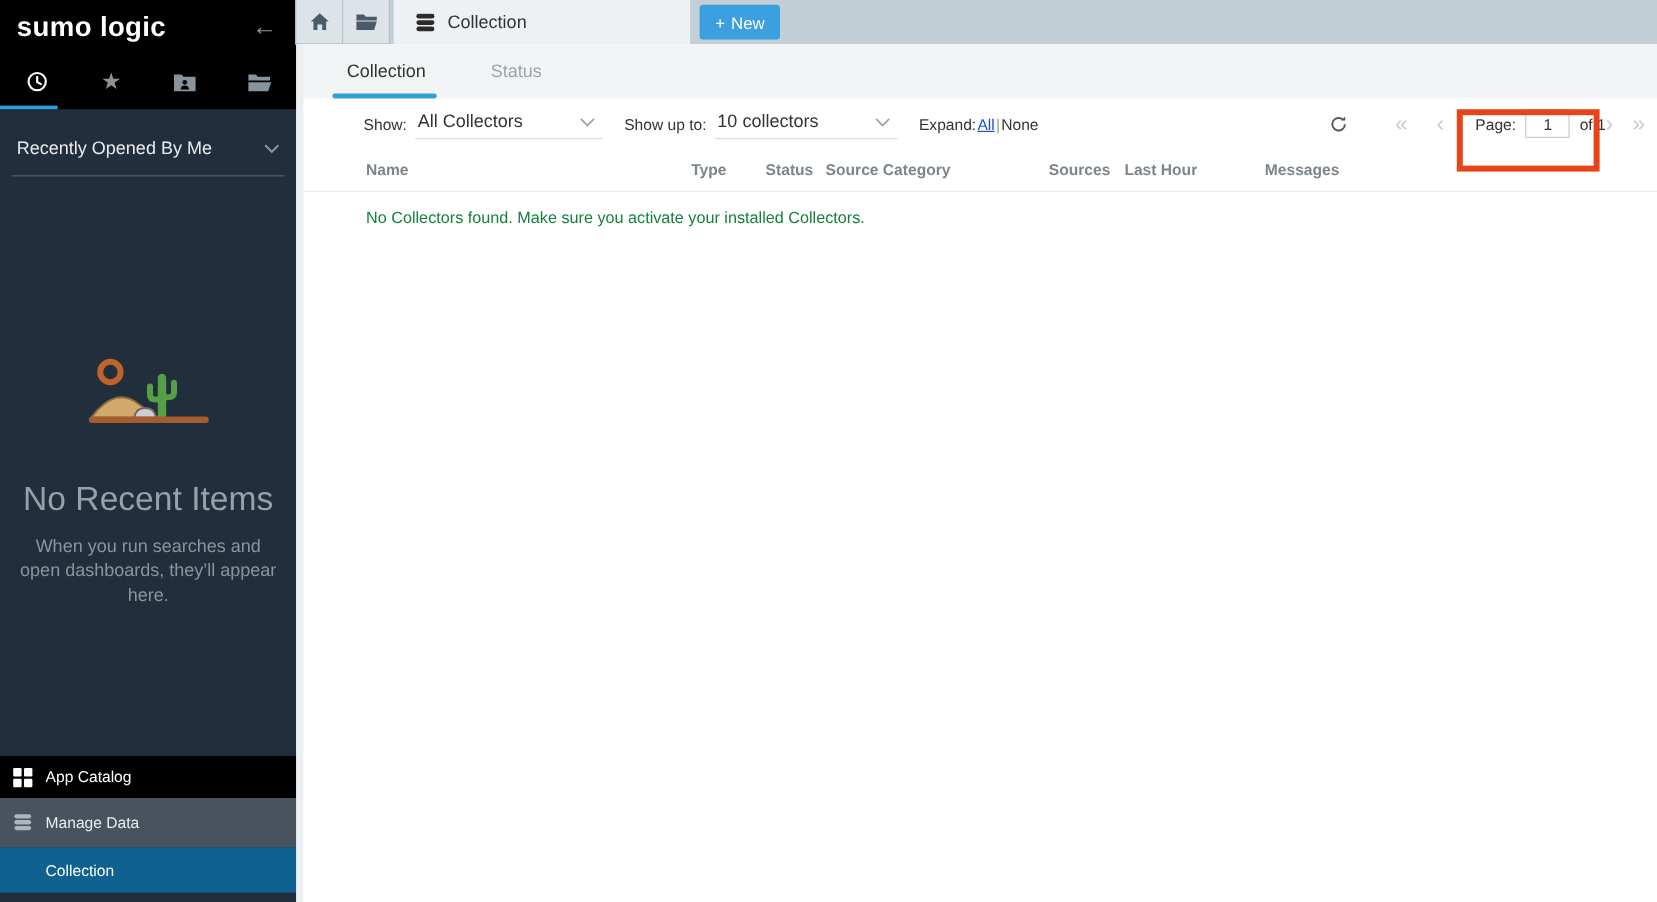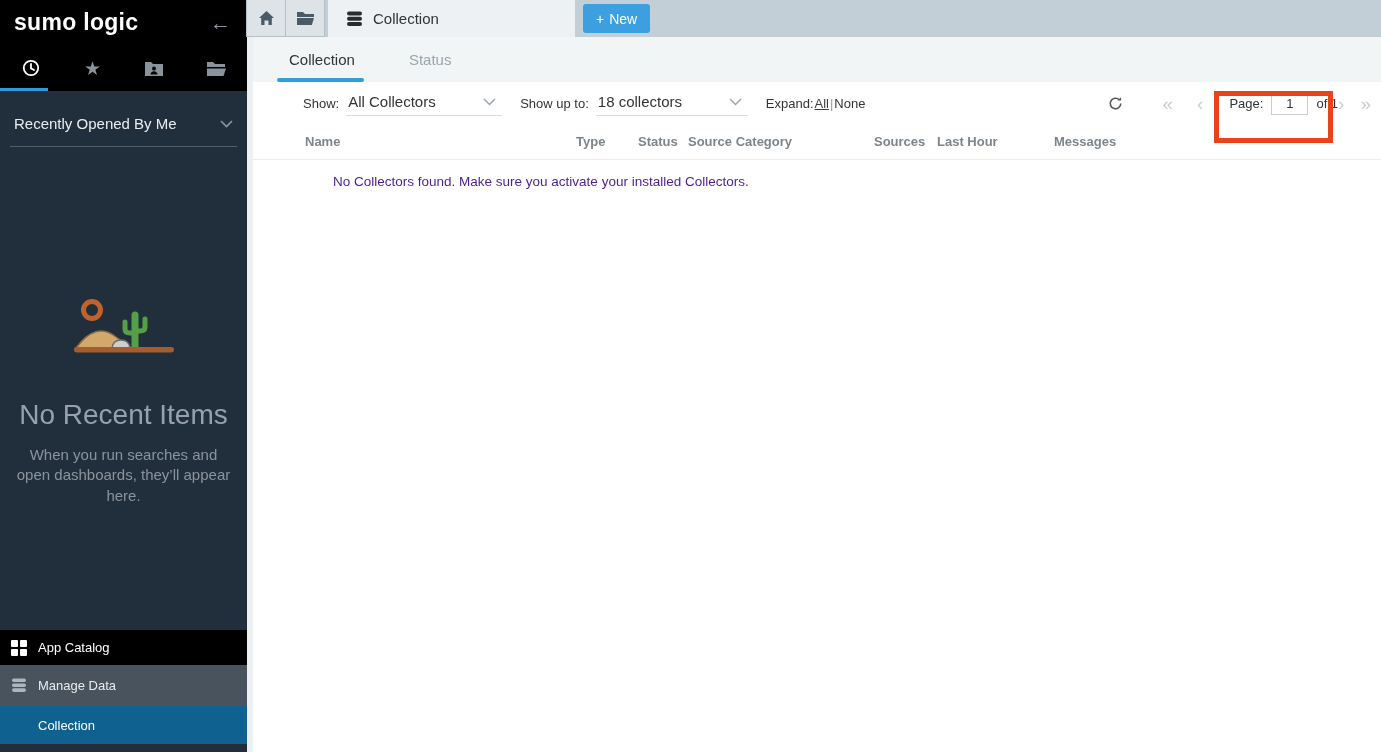--- a/index.html
+++ b/index.html
@@ -47,34 +47,34 @@
   .search-input::placeholder { color:#9b9b9b; }
   .links { position:absolute; right:0; top:25px; display:flex; gap:13px; font-size:12px; font-weight:bold; white-space:nowrap; }
   .links a { color:#2b2b2b; text-decoration:underline; cursor:pointer; }
   .links a.blue { color:#54a8d2; }
 
   .filter-row { position:relative; height:34px; margin-top:4px; display:flex; align-items:center; padding-left:50px; font-size:13px; color:#333; }
   .dd { display:inline-flex; align-items:center; justify-content:space-between; border-bottom:1px solid #d9dde0; margin:0 0 0 7px; padding:3px 6px 5px 2px; font-size:15px; cursor:pointer; }
   .dd.w1 { width:156px; } .dd.w2 { width:152px; }
   .lbl2 { margin-left:18px; }
   .expand-wrap { margin-left:18px; display:flex; align-items:center; gap:1px; }
-  .expand-wrap a { color:#404040; text-decoration:underline; cursor:pointer; }
+  .expand-wrap a { color:#1d4ed8; text-decoration:underline; cursor:pointer; }
   .sep { color:#999; } .none-lbl { color:#333; }
   .pager { position:absolute; right:10px; top:0; height:34px; display:flex; align-items:center; }
   .pg-chev { color:#c9ced2; font-size:19px; cursor:pointer; line-height:1; }
   .refresh { margin-right:40px; cursor:pointer; display:flex; }
   .pg-first { margin-right:24px; } .pg-prev { margin-right:26px; }
   .pg-label { margin-right:8px; color:#333; }
   .pg-input { width:37px; height:24px; border:1px solid #ccc; text-align:center; font-size:13px; color:#333; font-family:inherit; margin-right:8px; }
   .pg-of { } .pg-next { margin-right:16px; }
 
   .thead { display:flex; margin-top:12px; padding:2px 0 10px 52px; font-size:13px; font-weight:bold; color:#7d858c; border-bottom:1px solid #ececec; }
   .th-name{width:255px;} .th-type{width:62px;margin-left:16px;} .th-status{width:50px;} .th-sc{width:186px;}
   .th-sources{width:63px;} .th-lasthour{width:117px;} .th-messages{flex:1;}
-  .empty-msg { padding:14px 0 0 52px; font-size:13.5px; color:#4c1d95;margin-left:28px; }
+  .empty-msg { padding:14px 0 0 52px; font-size:13.5px; color:#15803d; }
 
   .red-box { position:absolute; left:1214px; top:91px; width:119px; height:52px; border:5px solid #e8441a; z-index:20; pointer-events:none; }
 </style>
 </head>
 <body>
 
 <div class="sidebar">
   <div class="logo-bar">
     <span class="logo">sumo logic</span>
     <span class="collapse-btn">←</span>
@@ -194,21 +194,21 @@
       <div class="filter-row">
         <span>Show:</span>
         <span class="dd w1">
           <span>All Collectors</span>
           <svg width="13" height="8" viewBox="0 0 13 8">
             <path d="M1 1l5.5 5.5L12 1" fill="none" stroke="#9aa5ad" stroke-width="1.5"></path>
           </svg>
         </span>
         <span class="lbl2">Show up to:</span>
         <span class="dd w2">
-          <span>18 collectors</span>
+          <span>10 collectors</span>
           <svg width="13" height="8" viewBox="0 0 13 8">
             <path d="M1 1l5.5 5.5L12 1" fill="none" stroke="#9aa5ad" stroke-width="1.5"></path>
           </svg>
         </span>
         <span class="expand-wrap">
           <span>Expand:</span>
           <a>All</a>
           <span class="sep">|</span>
           <span class="none-lbl">None</span>
         </span>

